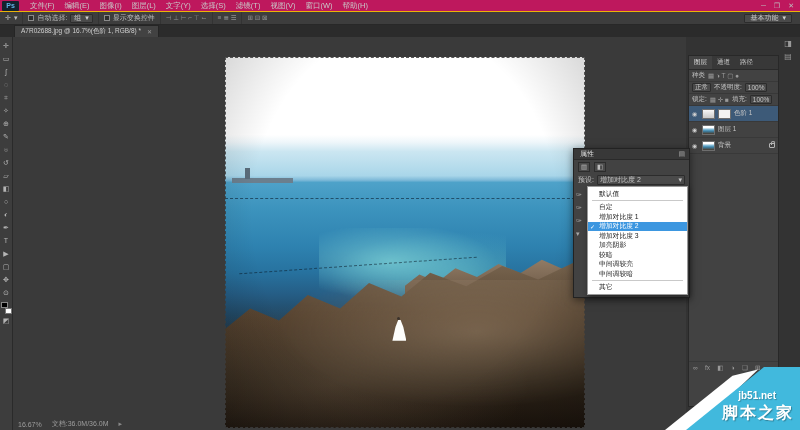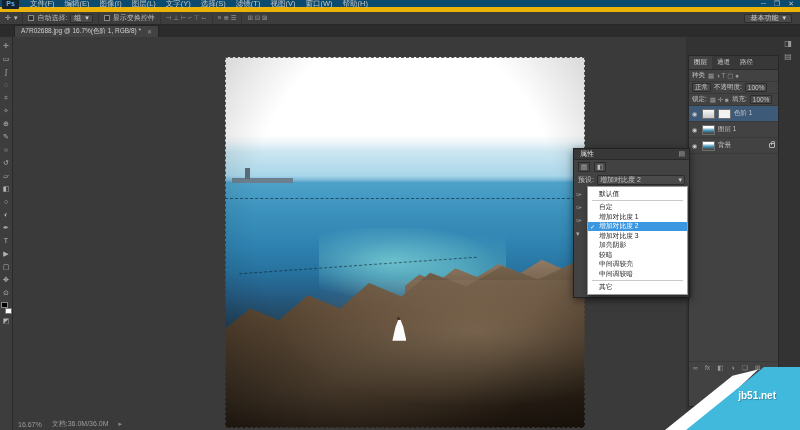--- a/index.html
+++ b/index.html
@@ -2,21 +2,21 @@
 <html><head>
 <meta charset="utf-8">
 <style>
   * { margin:0; padding:0; box-sizing:border-box; }
   html,body { width:800px; height:430px; overflow:hidden; background:#222;
     font-family:"Liberation Sans","DejaVu Sans",sans-serif; }
   #app { position:relative; width:800px; height:430px; background:#3a3a3a; }
 
   
   .menubar { position:absolute; left:0; top:0; width:800px; height:12px;
-    background:#0c4a6e; border-bottom:5px solid #eab308; display:flex; align-items:center; z-index:30; }
+    background:#be185d; border-bottom:1px solid #eab308; display:flex; align-items:center; z-index:30; }
   .pslogo { width:17px; height:10px; margin:0 6px 0 2px; background:#13222e; color:#5fb2e8;
     font-size:7px; font-weight:bold; display:flex; align-items:center; justify-content:center; border-radius:1px; }
   .menu-items { display:flex; align-items:center; }
   .menu-item { color:#c9c9c9; font-size:7.5px; padding:0 5px; cursor:default; white-space:nowrap; }
   .winctrl { margin-left:auto; display:flex; align-items:center; gap:8px; padding-right:6px; }
   .winctrl span { color:#bdbdbd; font-size:7px; }
 
   
   .optionsbar { position:absolute; left:0; top:12px; width:800px; height:13px;
     background:#3d3d3d; border-bottom:1px solid #282828; display:flex; align-items:center;
@@ -385,15 +385,16 @@
         <span>◉</span>
         <span>↺</span>
         <span>⌦</span>
       </div>
   </div>
 
   <div class="watermark">
     <div class="wm-white"></div>
     <div class="wm-cyan" style="background: rgb(65, 185, 221);"></div>
     <span class="wm-site">jb51.net</span>
+    <span class="wm-name">脚本之家</span>
   </div>
 
 </div>
 
 </body></html>

